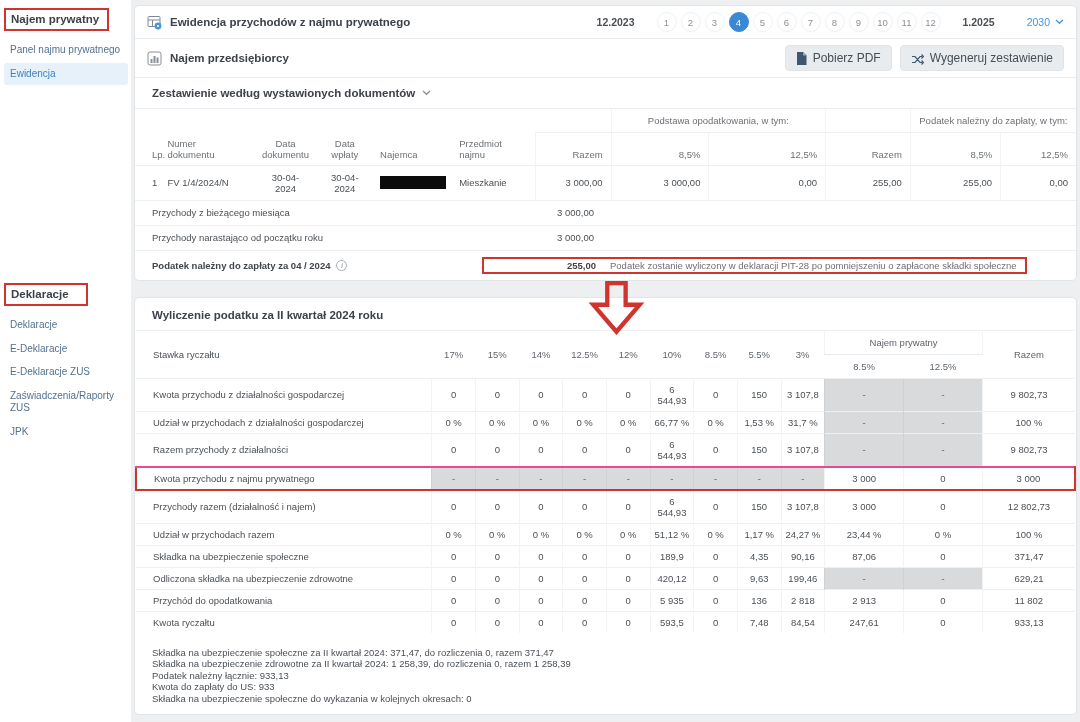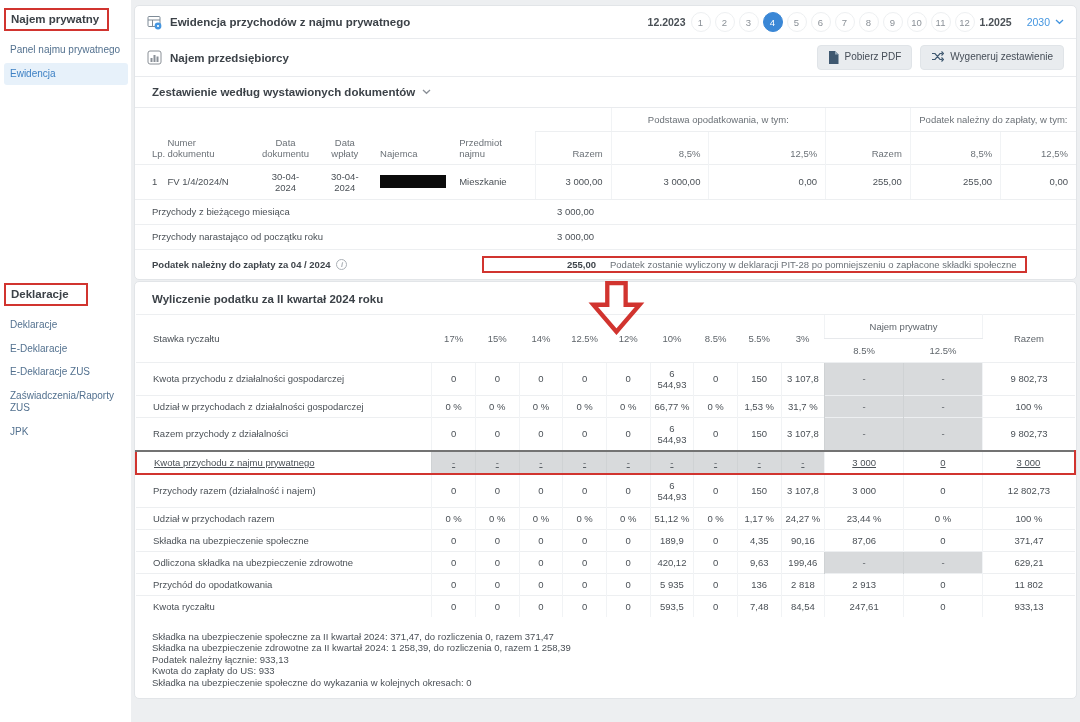--- a/index.html
+++ b/index.html
@@ -12,37 +12,37 @@
   .sb-header { display:inline-block; font-weight:bold; font-size:11.5px; color:#3c4248;
                border:2px solid #d1342f; padding:3px 8px 4px 5px; margin-bottom:7px; min-width:100px; }
   .sb-header.small { min-width:84px; }
   .sb-item { display:block; font-size:10px; color:#53718f; padding:5px 6px; text-decoration:none;
              border-radius:3px; margin:1px 0; line-height:1.25; cursor:pointer; }
   .sb-item.active { background:#e7f1fa; color:#3d80c4; }
   .sb-group2 { margin-top:198px; }
 
   
   .main { position:absolute; left:131px; top:0; right:0; bottom:0; background:#edeff1; padding:5px 3px; }
-  .card { background:#fff; border:1px solid #e2e5e8; border-radius:5px; margin-bottom:1px; overflow:hidden; }
+  .card { background:#fff; border:1px solid #e2e5e8; border-radius:5px; margin-bottom:16px; overflow:hidden; }
 
   
   .topbar { display:flex; justify-content:space-between; align-items:center; padding:6px 12px; border-bottom:1px solid #e9ebee; }
   .tb-title { display:flex; gap:8px; align-items:center; font-weight:bold; font-size:11.5px; color:#3c4248; }
-  .pagination { display:flex; align-items:center; gap:0; font-size:10px; }
+  .pagination { display:flex; align-items:center; gap:17px; font-size:10px; }
   .pg-edge { font-weight:bold; color:#4a5056; margin:0 5px; font-size:10.5px; }
   .pg-dot { width:20px; height:20px; border-radius:50%; border:1px solid #eef0f2; color:#8a9097;
             display:inline-flex; align-items:center; justify-content:center; font-size:9.5px; cursor:pointer; }
   .pg-dot.active { background:#3a87d6; border-color:#3a87d6; color:#fff; }
   .pg-year { color:#4596e0; margin-left:10px; display:inline-flex; gap:5px; align-items:center; font-size:10.5px; cursor:pointer; }
 
   
   .subbar { display:flex; justify-content:space-between; align-items:center; padding:6px 12px; border-bottom:1px solid #e9ebee; }
   .sb-left { display:flex; gap:8px; align-items:center; font-weight:bold; font-size:11.5px; color:#3c4248; }
-  .btn { background:#e9ecef; border:1px solid #e0e4e8; border-radius:4px; padding:5px 10px; font-size:10px;
-         color:#454d57; display:inline-flex; gap:6px; align-items:flex-start; font-family:inherit; cursor:pointer; }
+  .btn { background:#e9ecef; border:1px solid #e0e4e8; border-radius:4px; padding:5px 10px; font-size:12px;
+         color:#454d57; display:inline-flex; gap:6px; align-items:flex-end; font-family:inherit; cursor:pointer; }
   .btn-row { display:flex; gap:8px; }
 
   .section-row { padding:9px 17px; border-bottom:1px solid #e9ebee; font-weight:bold; font-size:11.5px;
                  color:#3c4248; display:flex; gap:7px; align-items:center; cursor:pointer; }
   .chev { color:#8a9097; }
   .chev-blue { color:#4596e0; }
 
   
   .t1 { width:100%; border-collapse:collapse; table-layout:fixed; font-size:9.5px; }
   .t1 th { font-weight:normal; color:#6b7177; padding:5px 8px; vertical-align:bottom; }
@@ -68,21 +68,21 @@
   
   .c2-title { font-weight:bold; font-size:11.5px; color:#3c4248; padding:11px 17px 9px; }
   .t2 { width:100%; border-collapse:collapse; table-layout:fixed; font-size:9.5px; }
   .t2 thead th { font-weight:normal; color:#5f656b; padding:6px 3px; text-align:center; vertical-align:middle;
                  border-top:1px solid #edeff1; }
   .t2 thead .t2-label { text-align:left; padding-left:17px; color:#4a5056; }
   .t2 .t2-group { border-bottom:1px solid #e7e9ec; border-left:1px solid #f1f3f5; border-right:1px solid #f1f3f5; }
   .t2 tbody th { font-weight:normal; text-align:left; color:#4a5056; padding:5px 6px 5px 17px; border-top:1px solid #edeff1; }
   .t2 tbody td { text-align:center; color:#4a5056; padding:5px 3px; border-top:1px solid #edeff1; border-left:1px solid #f1f3f5; }
   .t2 td.gray { background:#d8dadc; color:#5a6066; border-left-color:#cfd2d4; }
-  .t2 tr.hl td, .t2 tr.hl th { border-top:2px solid #737373; border-bottom:2px solid #d1342f;text-decoration:underline; }
+  .t2 tr.hl td, .t2 tr.hl th { border-top:2px solid #ec4899; border-bottom:2px solid #d1342f; }
   .t2 tr.hl th { border-left:2px solid #d1342f; }
   .t2 tr.hl td:last-child { border-right:2px solid #d1342f; }
 
   .c2-footer { padding:14px 17px 10px; font-size:9.5px; color:#4a5056; }
   .c2-line { line-height:11.5px; }
 
   
   .red-arrow { position:absolute; left:588px; top:281px; z-index:6; }
 </style>
 </head>

